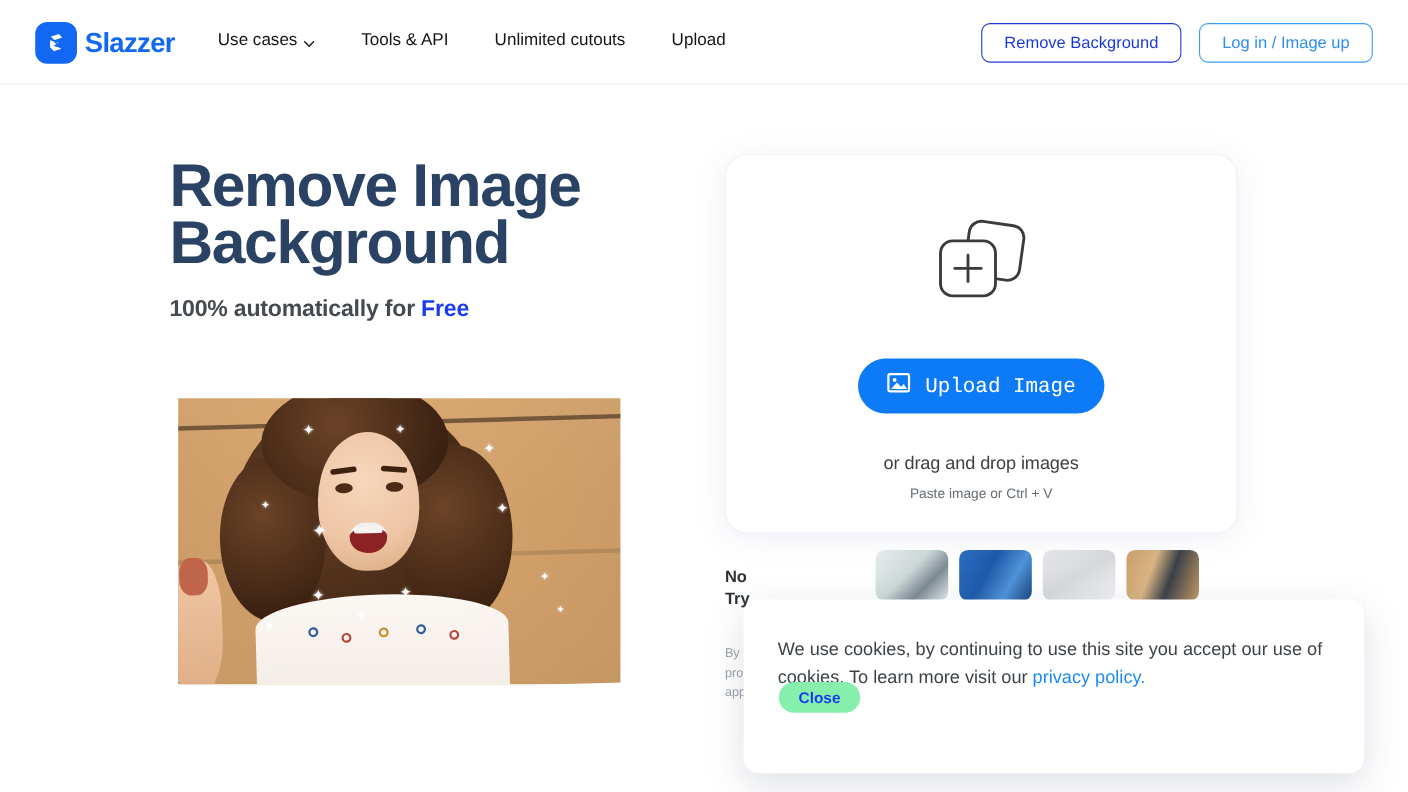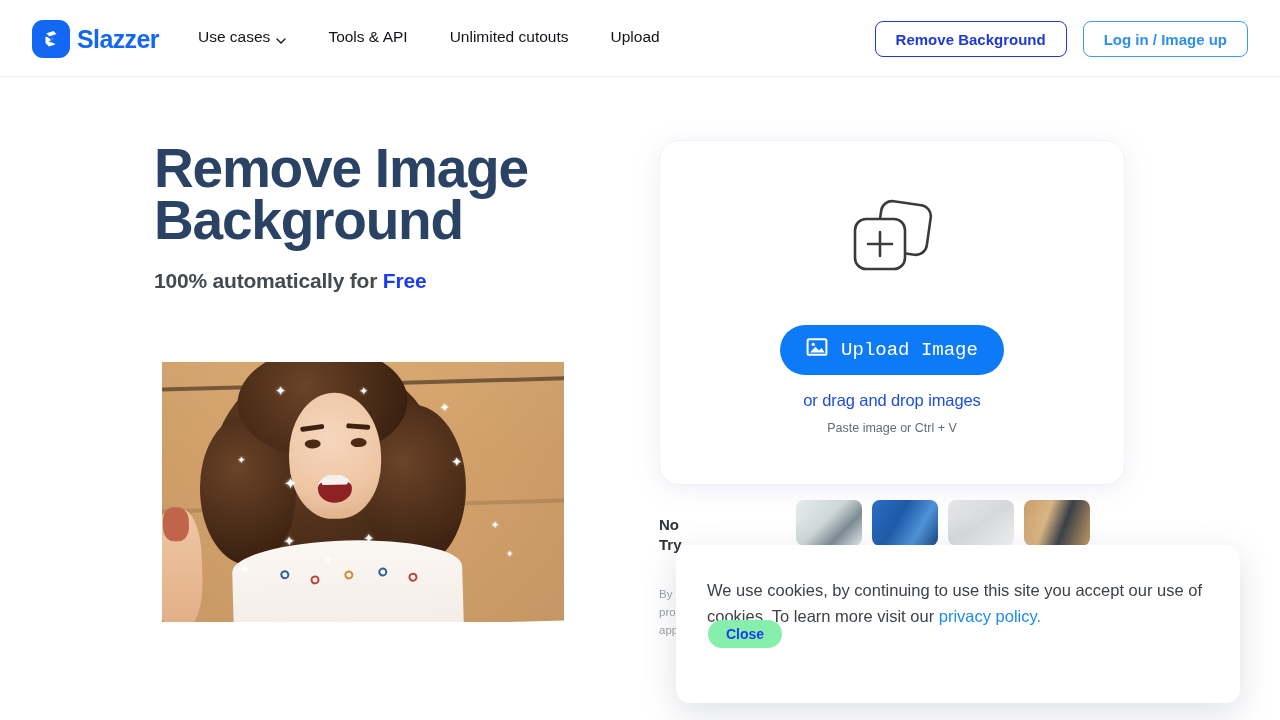--- a/index.html
+++ b/index.html
@@ -33,21 +33,21 @@
   #nav { position: absolute; left: 198px; top: 28px; display: flex; align-items: center; gap: 42px; }
   .nav-item {
     font-size: 15.5px; color: #111418; font-weight: 500;
     display: flex; align-items: center; gap: 6px; cursor: pointer; white-space: nowrap; text-align: center;
   }
   .chev { display: inline-block; width: 10px; height: 10px; }
   #header-actions { position: absolute; right: 32px; top: 21px; display: flex; gap: 16px; }
   .hbtn {
     height: 36px; border-radius: 8px; background: #fff;
     display: flex; align-items: center; justify-content: center;
-    font-size: 15px; font-weight: bold; cursor: pointer; padding: 0 20px;
+    font-size: 15px; font-weight: normal; cursor: pointer; padding: 0 20px;
     white-space: nowrap;
   }
   #btn-remove-bg { border: 1.6px solid #1e3ad6; color: #1e3ad6; }
   #btn-login { border: 1.4px solid #3b9cf5; color: #2f8ef0; }
 
   
   #hero-left { position: absolute; left: 154px; top: 142px; width: 460px; }
   #headline {
     font-size: 55px; line-height: 52px; font-weight: bold;
     color: #2a4365; letter-spacing: -1.2px;
@@ -116,21 +116,21 @@
     box-shadow: 0 4px 26px rgba(120,130,180,0.13);
     display: flex; flex-direction: column; align-items: center;
   }
   #stack-icon { margin-top: 56px; }
   #upload-btn {
     margin-top: 46px; width: 224px; height: 50px; border-radius: 25px;
     background: #0d7bf7; color: #fff;
     display: flex; align-items: center; justify-content: center; gap: 13px;
     font-size: 19px; cursor: pointer; font-family: Liberation Mono, monospace;
   }
-  #drag-text { margin-top: 16px; font-size: 16.5px; color: #1d4ed8; letter-spacing: -0.1px; }
+  #drag-text { margin-top: 36px; font-size: 16.5px; color: #404040; letter-spacing: -0.1px; }
   #paste-text { margin-top: 11px; font-size: 12.5px; color: #666c73; }
 
   
   #thumbs { position: absolute; left: 796px; top: 500px; display: flex; gap: 10px; }
   .thumb {
     width: 66px; height: 46px; border-radius: 8px; overflow: hidden;
     cursor: pointer;
   }
   .t1 { background: linear-gradient(135deg,#e9eef0 0%, #cdd8d6 45%, #7d8a93 70%, #e8eef0 100%); }
   .t2 { background: linear-gradient(120deg,#2b6fc4 0%, #1e5aa8 40%, #4f93d8 70%, #15457f 100%); }

